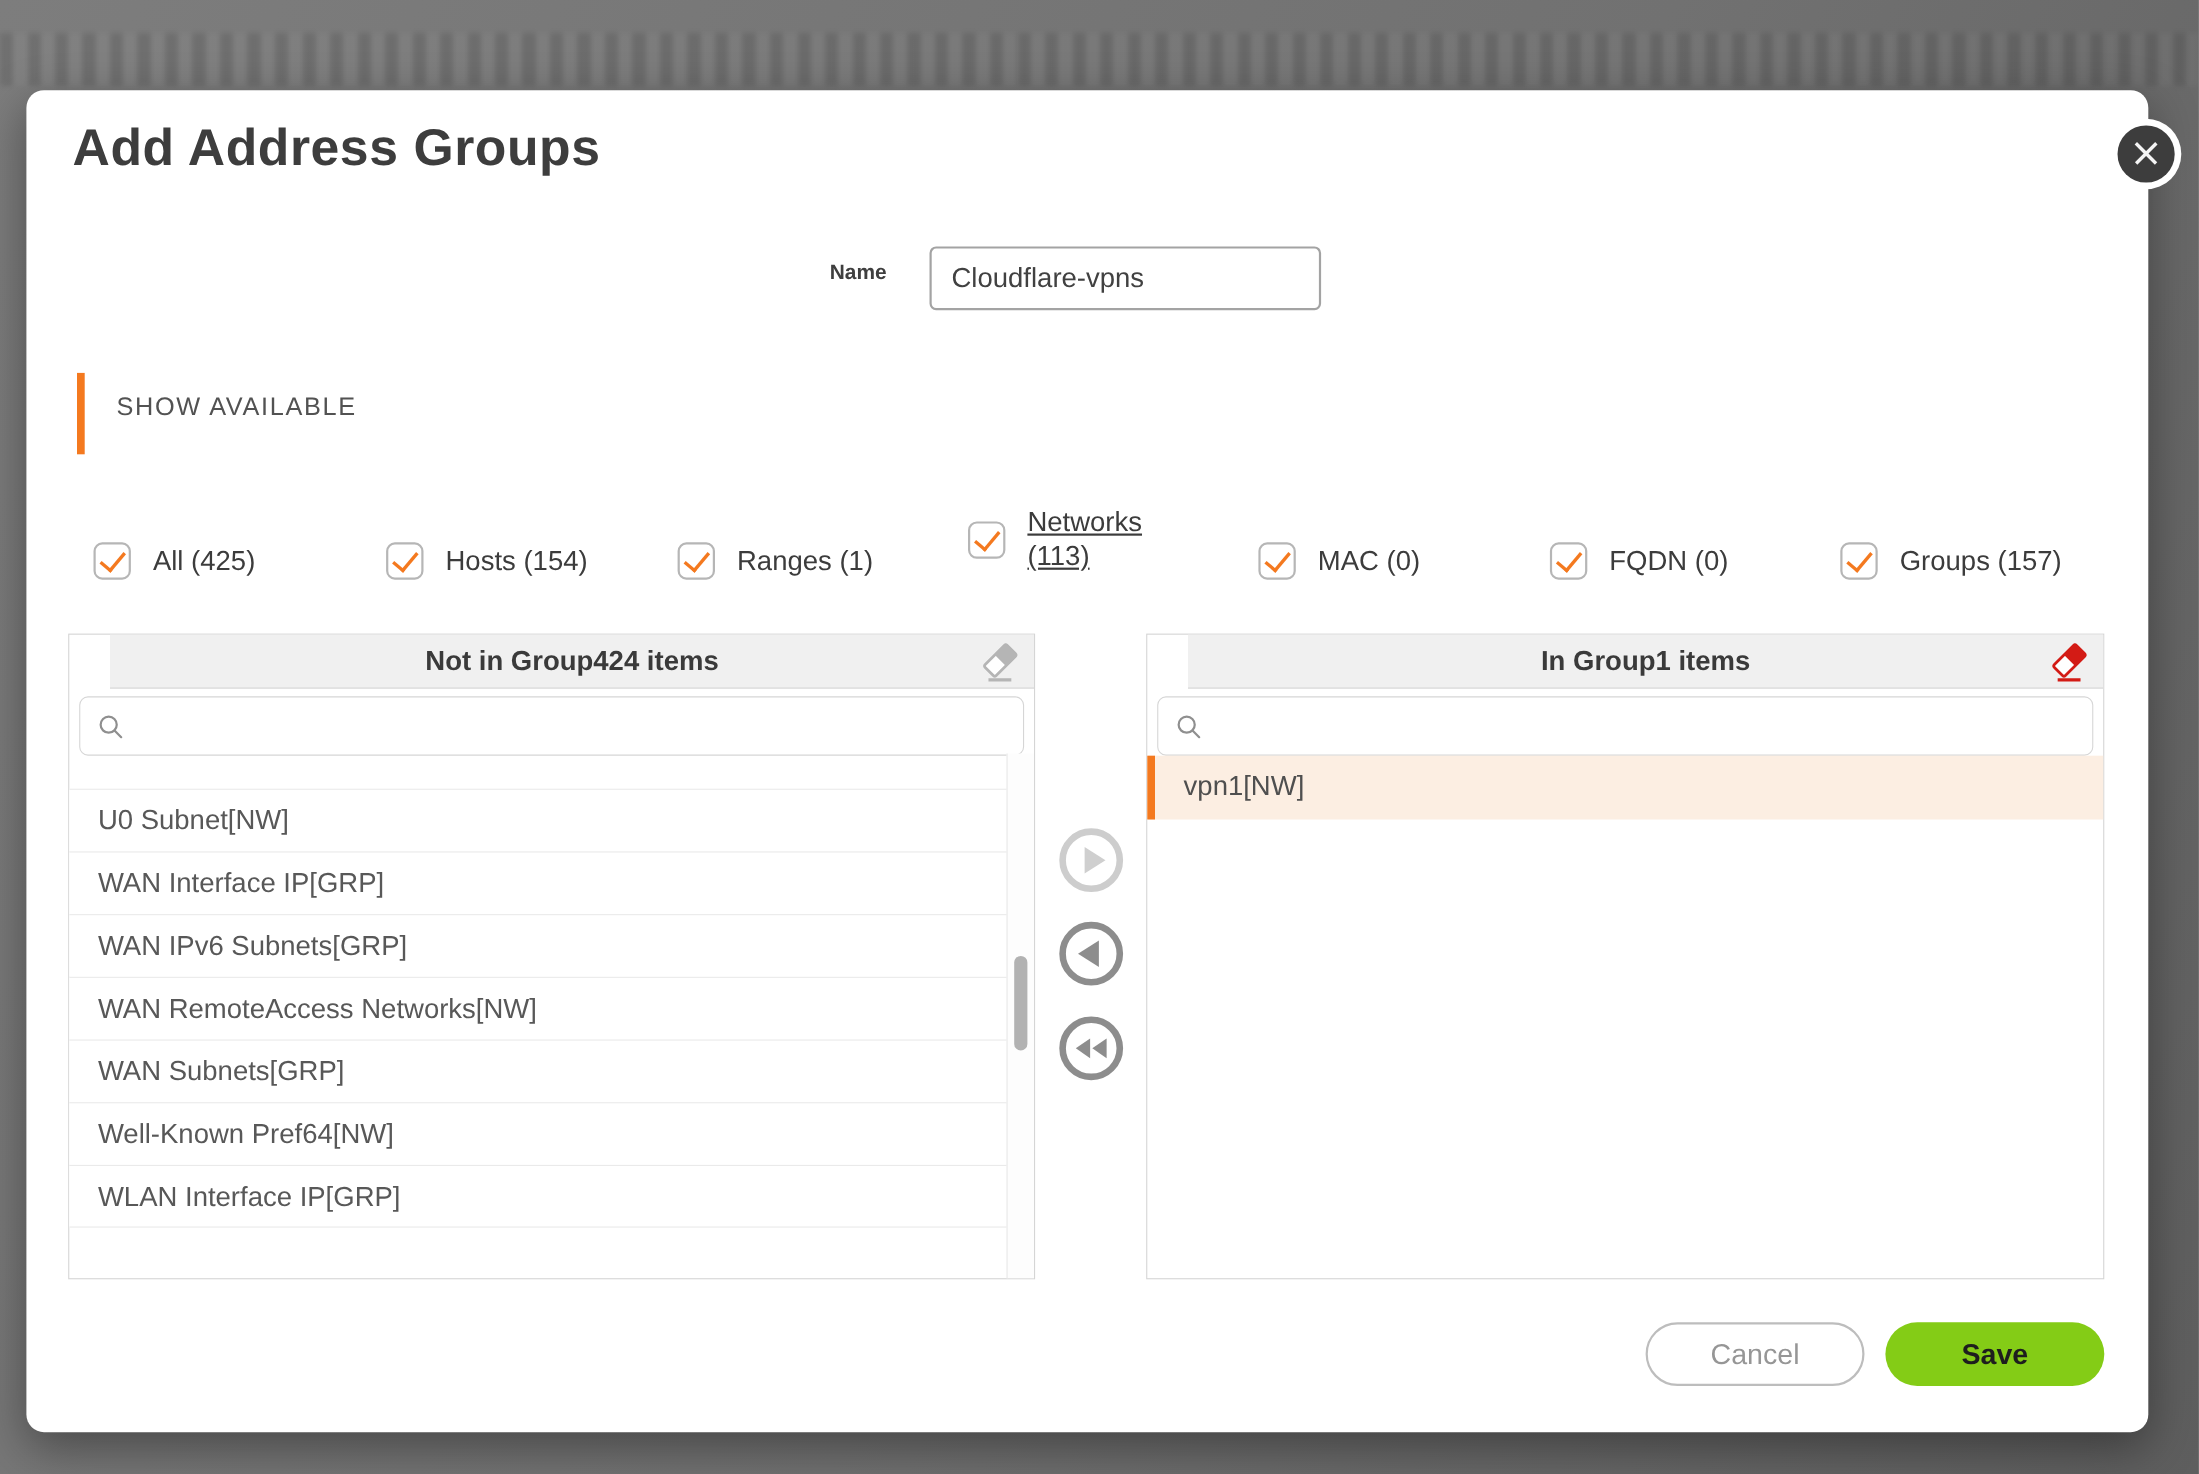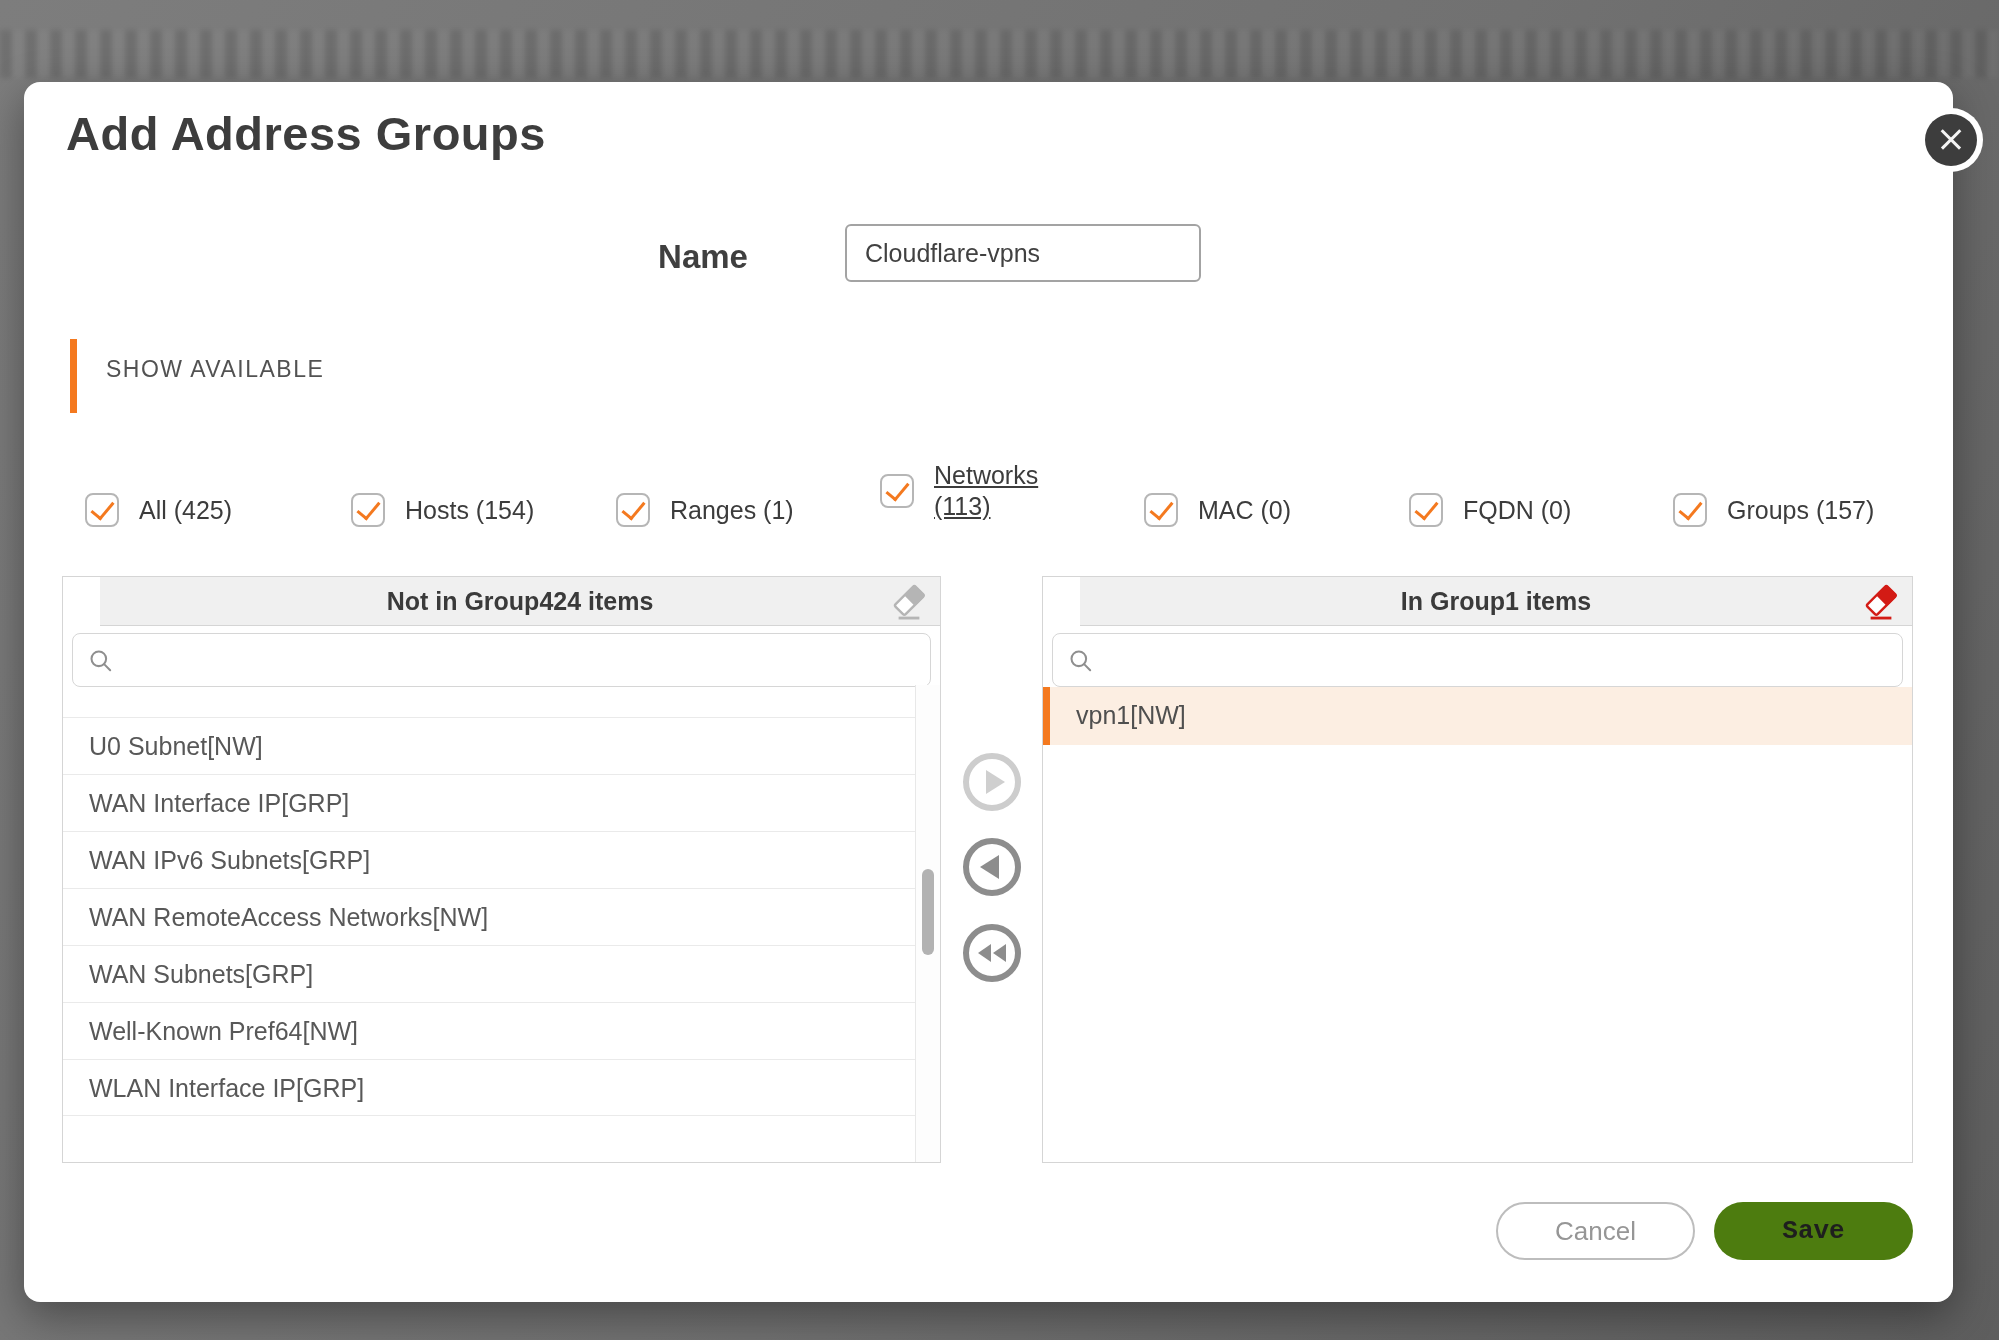--- a/index.html
+++ b/index.html
@@ -21,22 +21,22 @@
   
   .close { position:absolute; left:1901px; top:32px; width:52px; height:52px; border-radius:50%;
            background:#3d3d3d; border:none; box-shadow:0 0 0 6px #ffffff; cursor:pointer; }
   .close .xbars { position:absolute; left:0; top:0; width:100%; height:100%; }
   .close .xbars::before, .close .xbars::after { content:""; position:absolute; left:13px; top:24px;
            width:26px; height:2.6px; background:#f5f5f5; }
   .close .xbars::before { transform:rotate(45deg); }
   .close .xbars::after  { transform:rotate(-45deg); }
 
   
-  .name-label { position:absolute; left:576px; top:156px; width:206px; text-align:center;
-                font-size:33px; font-weight:700; color:#3f3f3f; }
+  .name-label { position:absolute; left:576px; top:156px; width:206px; text-align:right;
+                font-size:19px; font-weight:700; color:#3f3f3f; }
   .name-input { position:absolute; left:821px; top:142px; width:356px; height:58px;
                 border:2px solid #a3a3a3; border-radius:6px; font-size:25px; color:#414141;
                 padding:0 18px; font-family:inherit; background:#fff; outline:none; }
 
   
   .section-bar { position:absolute; left:46px; top:257px; width:7px; height:74px; background:#f4791f; }
   .section-title { position:absolute; left:82px; top:274px; font-size:23px; color:#525252;
                    letter-spacing:1.5px; }
 
   
@@ -94,21 +94,21 @@
   .tri-l { width:0; height:0; border-top:12px solid transparent; border-bottom:12px solid transparent;
            border-right:19px solid #8d8d8d; margin-right:6px; }
   .tri-s { width:0; height:0; border-top:9px solid transparent; border-bottom:9px solid transparent;
            border-right:13px solid #8d8d8d; }
   .b3 .tri-s + .tri-s { margin-left:2px; }
 
   
   .btn { position:absolute; top:1120px; height:58px; width:199px; border-radius:29px;
          font-size:26px; font-family:inherit; cursor:pointer; }
   .btn.cancel { left:1472px; background:#fff; border:2px solid #bdbdbd; color:#969696; }
-  .btn.save   { left:1690px; background:#4d7c0f; border:none; color:#1e1e1e; font-weight:600;font-family:Liberation Mono, monospace; }
+  .btn.save   { left:1690px; background:#84cc16; border:none; color:#1e1e1e; font-weight:600; }
 </style>
 </head>
 <body>
 
 <div class="stage">
   <div class="backdrop-pattern"></div>
 
   <div class="dialog">
 
     <h1 class="dialog-title">Add Address Groups</h1>

